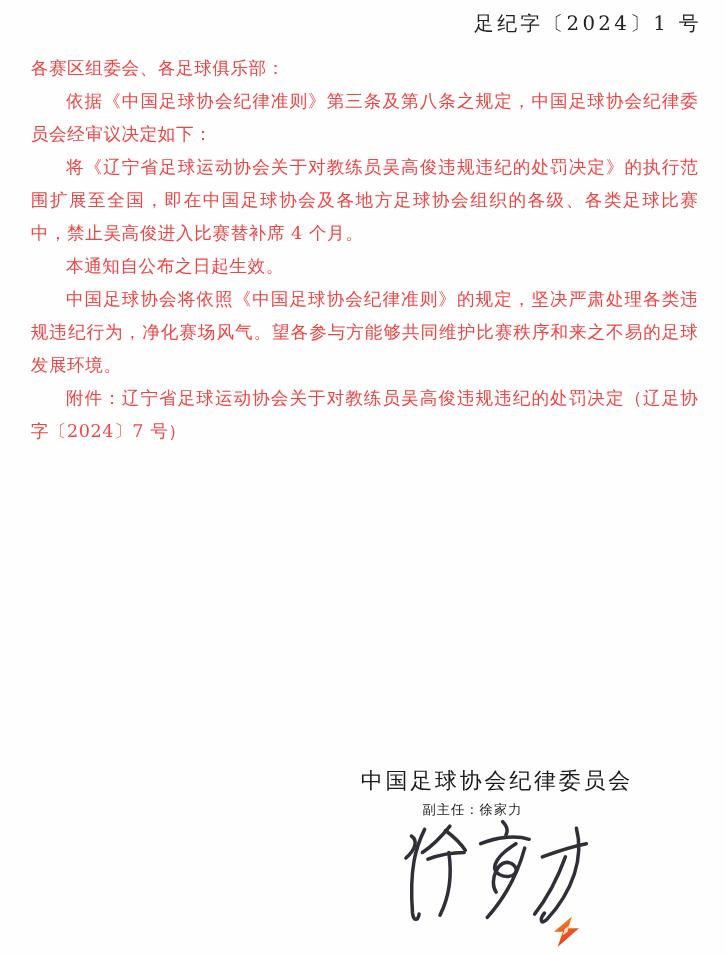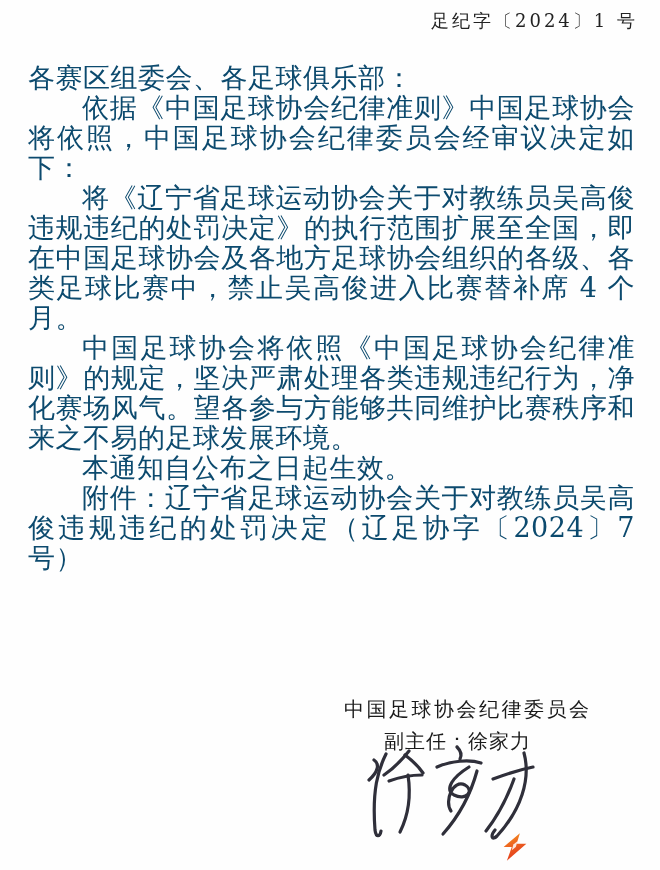--- a/index.html
+++ b/index.html
@@ -22,41 +22,41 @@
   .title {
     margin-top: 10px;
     text-align: center;
     font-size: 27px;
     font-weight: 700;
     line-height: 38px;
     letter-spacing: 1px;
     color: #0d0d0d;
   }
   .body-text {
-    margin: 30px 25px 0 28px;
-    font-size: 27px;
+    margin: 14px 25px 0 28px;
+    font-size: 16px;
     line-height: 30px;
     text-align: justify;
     letter-spacing: 0.5px;
-    color: #0c4a6e;
+    color: #ef4444;
   }
   .body-text p { text-indent: 2em; }
   .body-text p.salutation { text-indent: 0; }
   .sig-org {
     position: absolute;
-    left: 344px; top: 696px;
+    left: 328px; top: 696px;
     font-size: 20px;
     letter-spacing: 2.5px;
     color: #1a1a1a;
     white-space: nowrap;
   }
   .sig-title {
     position: absolute;
     left: 384px; top: 728px;
-    font-size: 20px;
+    font-size: 12px;
     letter-spacing: 1px;
     color: #1a1a1a;
     white-space: nowrap;
   }
   .signature-svg {
     position: absolute;
     left: 356px; top: 744px;
     width: 182px; height: 104px;
   }
   .sig-date {
@@ -87,24 +87,24 @@
 </head>
 <body>
 
 <div class="page">
 
   <div class="doc-number">足纪字〔2024〕1 号</div>
 
 
   <div class="body-text">
     <p class="salutation">各赛区组委会、各足球俱乐部：</p>
-    <p>依据《中国足球协会纪律准则》中国足球协会将依照，中国足球协会纪律委员会经审议决定如下：</p>
+    <p>依据《中国足球协会纪律准则》第三条及第八条之规定，中国足球协会纪律委员会经审议决定如下：</p>
     <p>将《辽宁省足球运动协会关于对教练员吴高俊违规违纪的处罚决定》的执行范围扩展至全国，即在中国足球协会及各地方足球协会组织的各级、各类足球比赛中，禁止吴高俊进入比赛替补席 4 个月。</p>
+    <p>本通知自公布之日起生效。</p>
     <p>中国足球协会将依照《中国足球协会纪律准则》的规定，坚决严肃处理各类违规违纪行为，净化赛场风气。望各参与方能够共同维护比赛秩序和来之不易的足球发展环境。</p>
-    <p>本通知自公布之日起生效。</p>
     <p>附件：辽宁省足球运动协会关于对教练员吴高俊违规违纪的处罚决定（辽足协字〔2024〕7 号）</p>
   </div>
 
   <div class="sig-org">中国足球协会纪律委员会</div>
   <div class="sig-title">副主任：徐家力</div>
 
   <svg class="signature-svg" viewBox="0 0 182 104" fill="none" stroke="#2f2f3a" stroke-width="3.2" stroke-linecap="round" stroke-linejoin="round" aria-hidden="true">
 
     <path d="M18,16 C24,20 22,28 13,36"></path>
     <path d="M30,10 C22,26 16,46 19,86 C20,94 24,93 25,87"></path>

